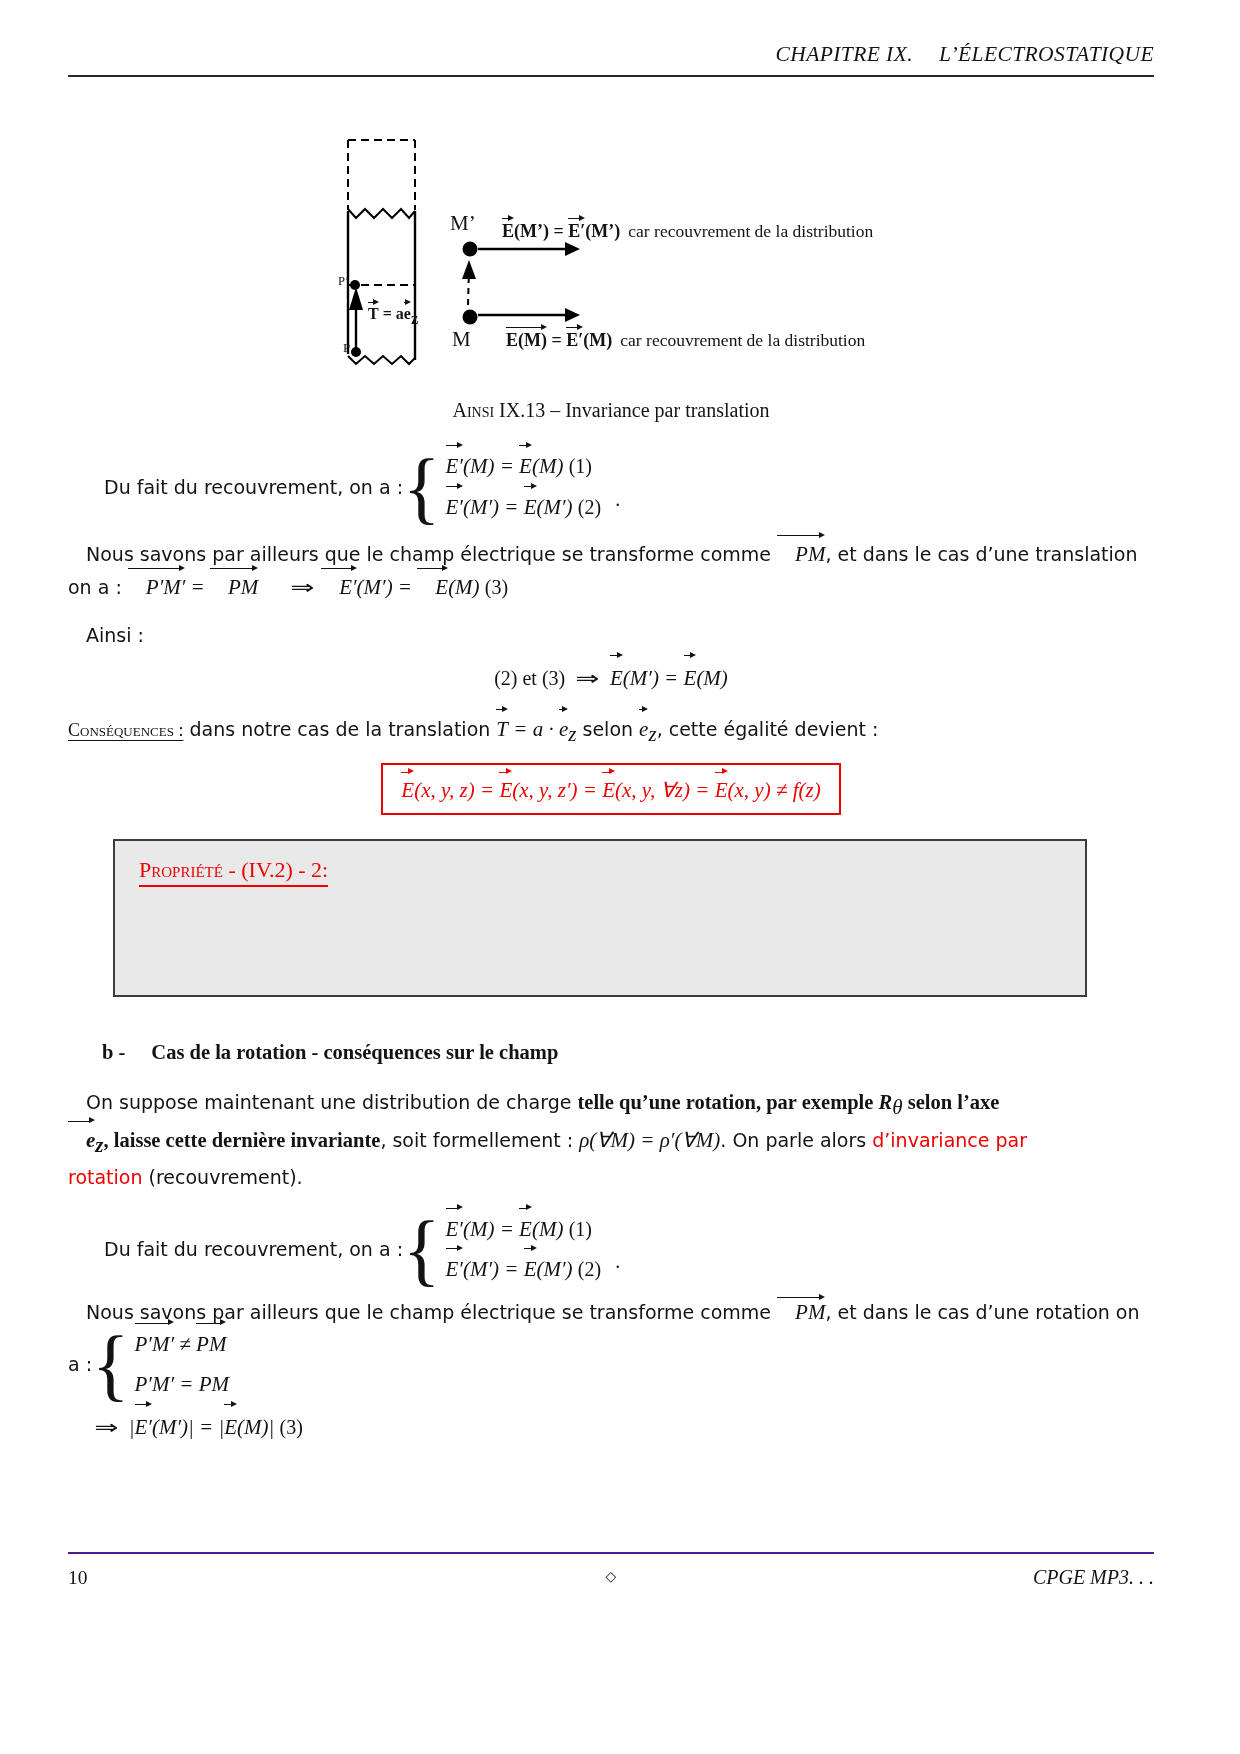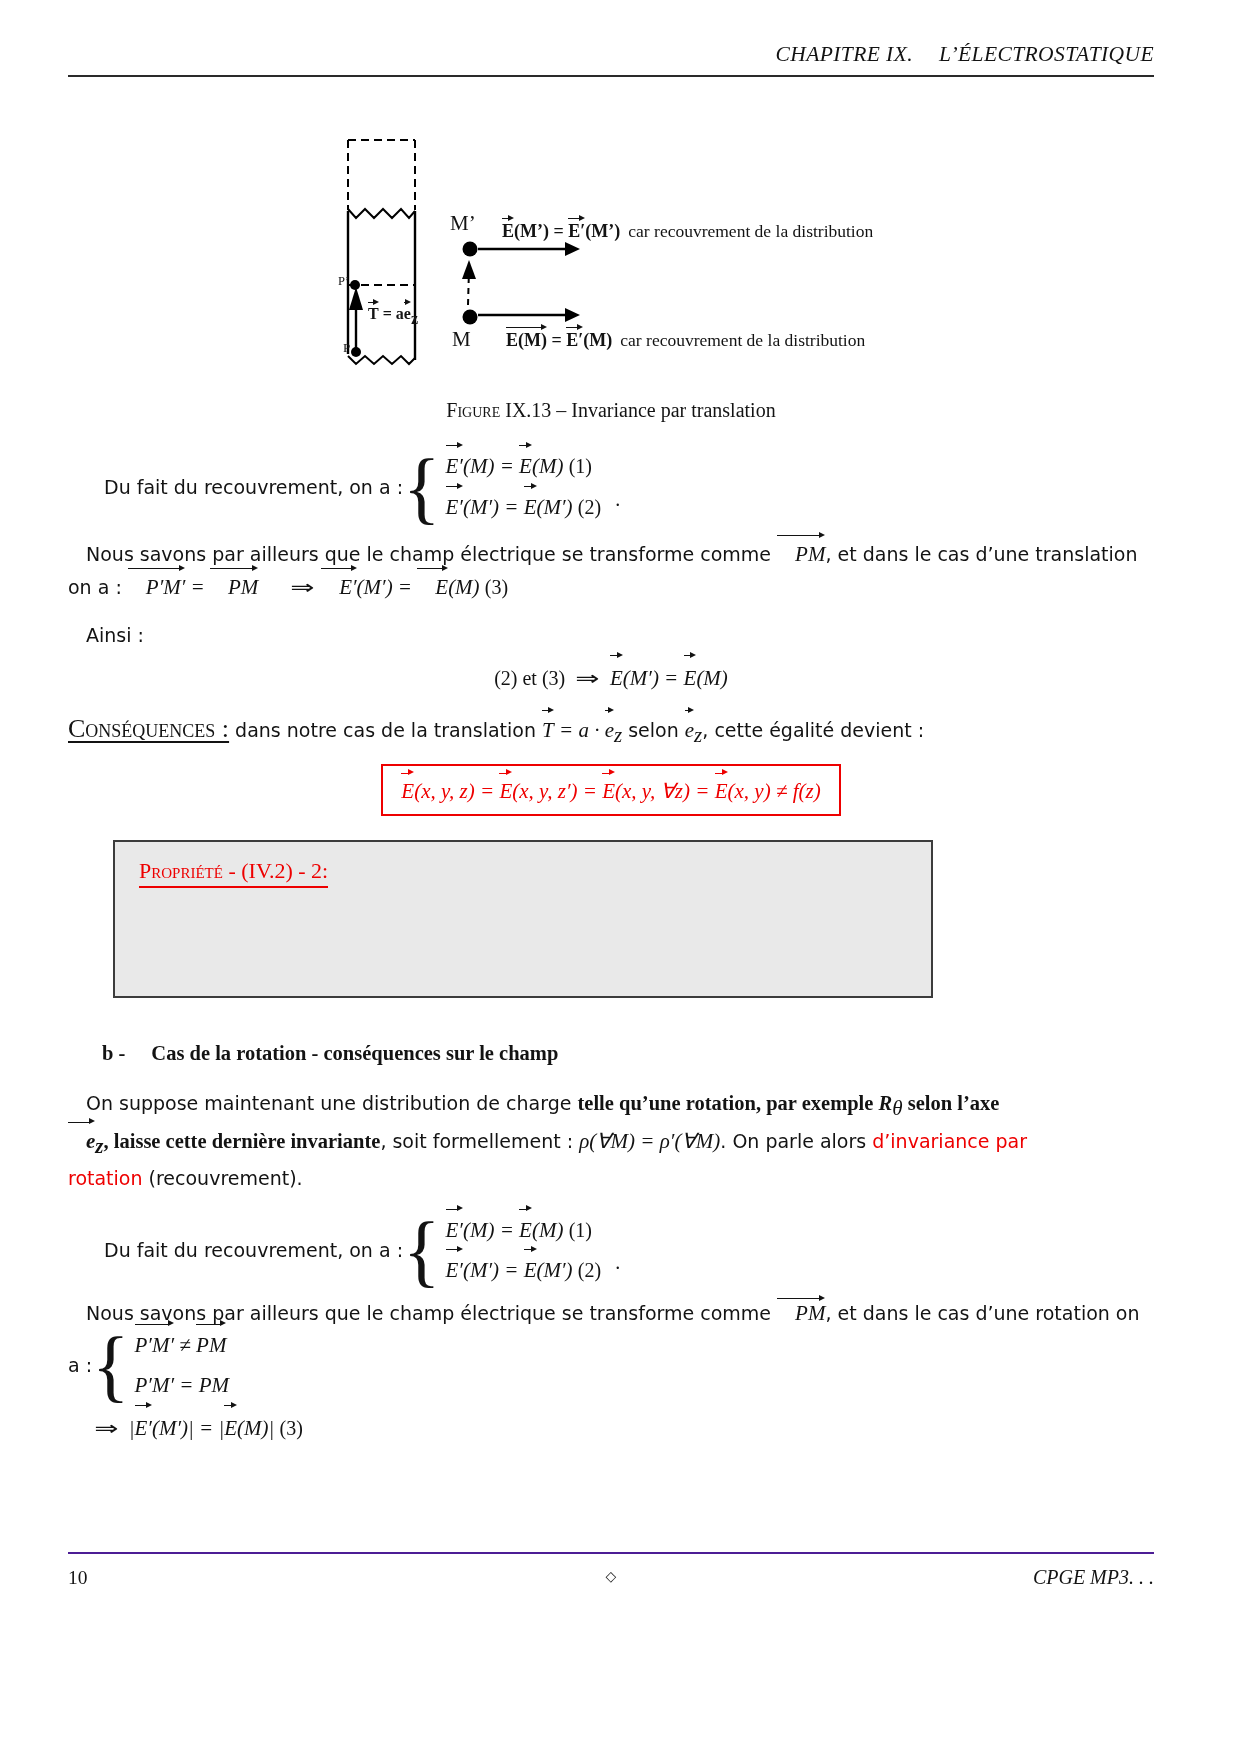--- a/index.html
+++ b/index.html
@@ -31,21 +31,21 @@
   .lab-eqbot { left:166px; top:196px; }
   .caption{ text-align:center; margin-top:26px; }
   .caption .sc, .caption .mr{ font-size:20px; }
   
   .m  { font-family:"Liberation Serif", serif; font-style:italic; font-size:21px; }
   .mr { font-family:Liberation Serif, serif; font-size:20px;margin-top:24px; }
   .bs { font-family:"Liberation Serif", serif; font-weight:bold; font-size:20.5px; }
   .bsi{ font-family:"Liberation Serif", serif; font-weight:bold; font-style:italic; font-size:20.5px; }
   .mbi{ font-family:"Liberation Serif", serif; font-weight:bold; font-style:italic; font-size:21px; }
   .i  { font-style:italic; }
-  .sc { font-family:"Liberation Serif", serif; font-variant:small-caps; font-size:26px; }
+  .sc { font-family:"Liberation Serif", serif; font-variant:small-caps; font-size:18px; }
   .u  { text-decoration:underline; text-underline-offset:4px; }
   .red{ color:var(--red); }
   .fb { font-family:"Liberation Serif", serif; font-weight:bold; font-size:18px; }
   .fn { font-family:"Liberation Serif", serif; font-size:17.5px; }
   .ft { font-family:"Liberation Serif", serif; font-weight:bold; font-size:16px; }
   .gapL { margin-left:14px; }
   .gapL2{ margin-left:26px; }
   .gapS { margin-left:8px; }
   sub{ font-size:68%; }
   
@@ -65,21 +65,21 @@
   
   .flexrow{ display:flex; align-items:center; }
   .para{ text-indent:18px; line-height:33px; }
   #dufait1{ margin:26px 0 0 36px; }
   #nsav1  { margin-top:12px; }
   #ainsi  { margin:20px 0 0 18px; }
   #eqc    { margin-top:12px; text-align:center; line-height:40px; }
   #conseq { margin-top:14px; line-height:34px; }
   #redboxwrap{ margin-top:12px; text-align:center; }
   .redbox{ display:inline-block; color:var(--red); border:2px solid var(--red); padding:10px 18px 8px; line-height:30px; }
-  .propbox{ margin:24px 0 0 45px; width:820px; min-height:158px; background:#e9e9e9;
+  .propbox{ margin:24px 0 0 45px; width:974px; min-height:158px; background:#e9e9e9;
             border:2px solid #3c3c3c; padding:16px 24px 30px; }
   .propbox-title .sc{ font-size:22px; color:var(--red); border-bottom:2px solid var(--red); padding-bottom:3px; }
   .propbox-body{ margin-top:18px; font-size:20px; line-height:34px; }
   .propbox-body .bs{ font-size:21px; }
   #headingb{ margin:44px 0 0 34px; }
   #onsup   { margin-top:22px; line-height:33px; }
   #dufait2 { margin:16px 0 0 36px; }
   #nsav2   { margin-top:12px; text-indent:18px; }
   #asys    { margin-top:0; }
   #impl    { margin:4px 0 0 16px; line-height:40px; }
@@ -122,21 +122,21 @@
     </svg>
     <div class="figlab lab-mprime">M’</div>
     <div class="figlab lab-m">M</div>
     <div class="figlab lab-pprime">P’</div>
     <div class="figlab lab-p">P</div>
     <div class="figlab lab-teq"><span class="ft v">T</span><span class="ft"> = a</span><span class="ft v">e</span><sub class="ft">z</sub></div>
     <div class="figlab lab-eqtop"><span class="fb v">E</span><span class="fb">(M’) = </span><span class="fb v">E′</span><span class="fb">(M’)</span><span class="fn gapS">car recouvrement de la distribution</span></div>
     <div class="figlab lab-eqbot"><span class="fb v">E(M)</span><span class="fb"> = </span><span class="fb v">E′</span><span class="fb">(M)</span><span class="fn gapS">car recouvrement de la distribution</span></div>
   </div>
 
-  <div class="caption"><span class="sc">Figure</span><span class="mr"> IX.13 – Invariance par translation</span></div>
+  <div class="caption"><span class="sc">Ainsi</span><span class="mr"> IX.13 – Invariance par translation</span></div>
 
   <div class="flexrow" id="dufait1">
       <span>Du fait du recouvrement, on a : </span>
       <span class="sys">
         <span class="sysbrace">{</span>
         <span class="syslines">
           <span class="sysline"><span class="m v">E′</span><span class="m">(M) = </span><span class="m v">E</span><span class="m">(M) </span><span class="mr">(1)</span></span>
           <span class="sysline"><span class="m v">E′</span><span class="m">(M′) = </span><span class="m v">E</span><span class="m">(M′) </span><span class="mr">(2)</span></span>
         </span>
       </span>

